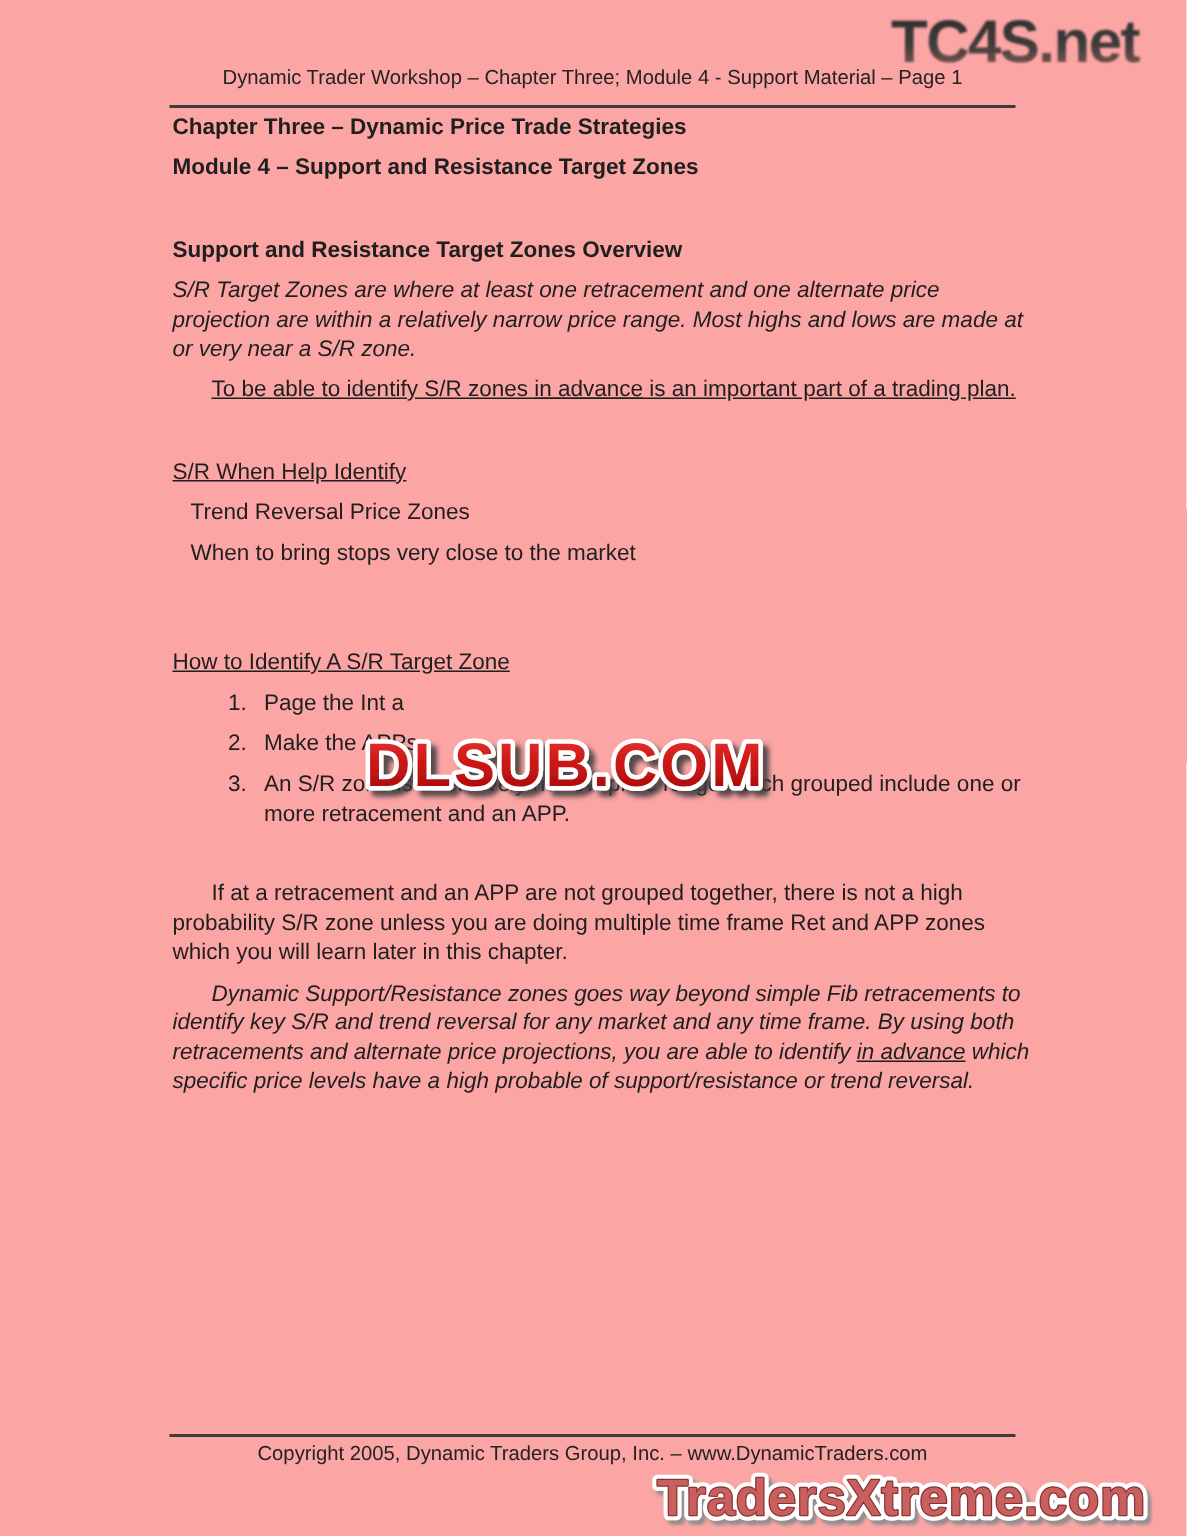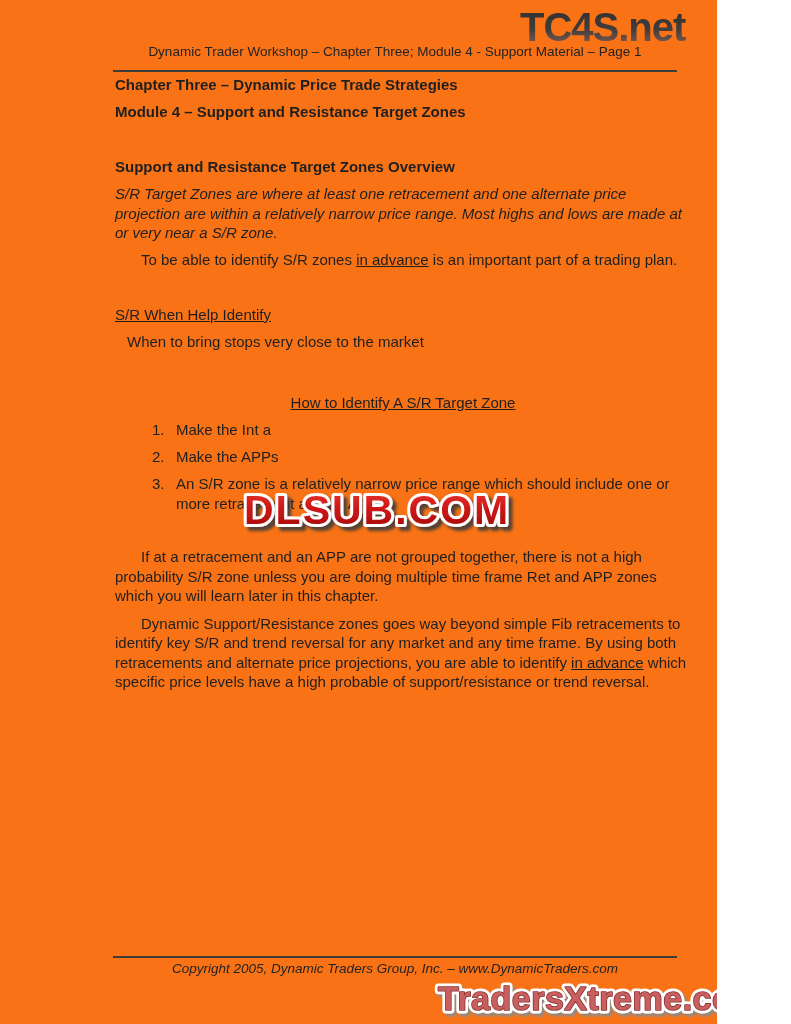--- a/index.html
+++ b/index.html
@@ -1,53 +1,53 @@
 <!DOCTYPE html>
 <html><head>
 <meta charset="utf-8">
 <style>
   html,body { margin:0; padding:0; background:#ffffff; }
   .screen {
-    position:relative; width:717px; height:1024px; background:#f97316;
+    position:relative; width:791px; height:1024px; background:#fca5a5;
     font-family:"Liberation Sans", sans-serif; color:#1f1f1f; overflow:hidden;
   }
   
   .header-text {
     position:absolute; top:44px; left:113px; width:564px;
     text-align:center; font-size:13.5px; color:#232323; white-space:nowrap;
   }
   .rule {
     position:absolute; left:113px; width:564px; height:1.6px; background:#3c3c3c;
   }
   .rule.top { top:70px; }
   .rule.bottom { top:956px; }
   .copyright {
     position:absolute; top:961px; left:113px; width:564px;
-    text-align:center; font-size:13.5px; color:#232323; white-space:nowrap;font-style:italic;
+    text-align:center; font-size:13.5px; color:#232323; white-space:nowrap;
   }
   
   .content {
     position:absolute; top:0; left:115px; width:576px;
     font-size:15px; line-height:19.5px;
   }
   .ul { text-decoration:underline; }
   .title1 { margin-top:75px; font-weight:bold; }
   .title2 { margin-top:7.5px; font-weight:bold; }
   .overview-heading { margin-top:35.5px; font-weight:bold; }
   .para1 { margin-top:7.5px;font-style:italic; }
   .para-indent { text-indent:26px; }
-  .para2 { margin-top:7.5px; }
+  .para2 { margin-top:7.5px;text-decoration:underline; }
   .help-heading { margin-top:35px; text-decoration:underline; }
   .help-item { margin-top:7.5px; padding-left:12px; }
-  .howto-heading { margin-top:42px; text-decoration:underline;text-align:center; }
+  .howto-heading { margin-top:54px; text-decoration:underline; }
   .step { position:relative; margin-top:7.5px; padding-left:61px; }
   .step:first-of-type { margin-top:7px; }
   .step-num { position:absolute; left:37px; top:0; }
   .para3 { margin-top:34px; }
-  .para4 { margin-top:8px; }
+  .para4 { margin-top:8px;font-style:italic; }
   
   .logo-tc4s { position:absolute; top:1px; right:3px; z-index:5; }
   .wm-dlsub { position:absolute; top:483px; left:236px; z-index:6; }
   .wm-traders { position:absolute; top:975px; left:432px; z-index:6; }
 </style>
 </head>
 <body>
 
 <div class="screen">
 
@@ -73,35 +73,36 @@
     <div class="title1">Chapter Three – Dynamic Price Trade Strategies</div>
     <div class="title2">Module 4 – Support and Resistance Target Zones</div>
 
     <div class="overview-heading">Support and Resistance Target Zones Overview</div>
 
     <div class="para1">S/R Target Zones are where at least one retracement and one alternate price projection are within a relatively narrow price range. Most highs and lows are made at or very near a S/R zone.</div>
 
     <div class="para2 para-indent"><span>To be able to identify S/R zones </span><span class="ul">in advance</span><span> is an important part of a trading plan.</span></div>
 
     <div class="help-heading">S/R When Help Identify</div>
+    <div class="help-item">Trend Reversal Price Zones</div>
     <div class="help-item">When to bring stops very close to the market</div>
 
     <div class="howto-heading">How to Identify A S/R Target Zone</div>
 
     <div class="step">
       <span class="step-num">1.</span>
-      <span>Make the Int a</span>
+      <span>Page the Int a</span>
     </div>
     <div class="step">
       <span class="step-num">2.</span>
       <span>Make the APPs</span>
     </div>
     <div class="step">
       <span class="step-num">3.</span>
-      <span>An S/R zone is a relatively narrow price range which should include one or more retracement and an APP.</span>
+      <span>An S/R zone is a relatively narrow price range which grouped include one or more retracement and an APP.</span>
     </div>
 
     <div class="para3 para-indent">If at a retracement and an APP are not grouped together, there is not a high probability S/R zone unless you are doing multiple time frame Ret and APP zones which you will learn later in this chapter.</div>
 
     <div class="para4 para-indent"><span>Dynamic Support/Resistance zones goes way beyond simple Fib retracements to identify key S/R and trend reversal for any market and any time frame. By using both retracements and alternate price projections, you are able to identify </span><span class="ul">in advance</span><span> which specific price levels have a high probable of support/resistance or trend reversal.</span></div>
 
   </div>
 
   <svg class="wm-dlsub" width="320" height="56" viewBox="0 0 320 56">
     <defs>

